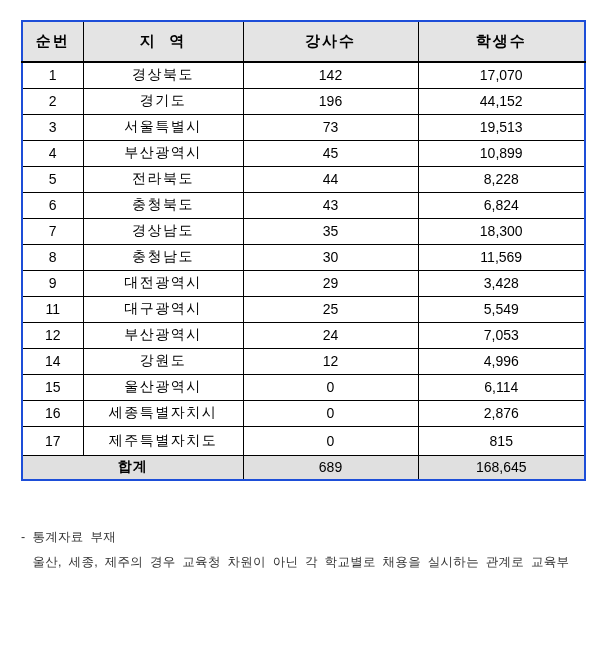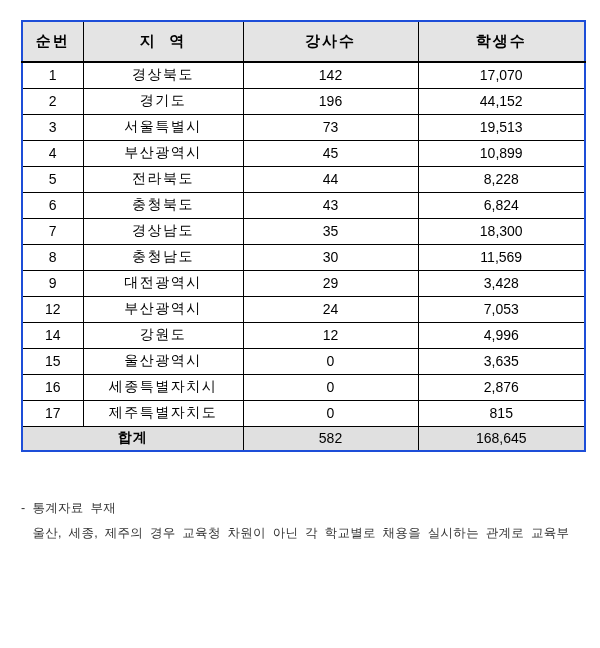--- a/index.html
+++ b/index.html
@@ -130,54 +130,60 @@
           <td data-name="cell-instructors">30</td>
           <td data-name="cell-students">11,569</td>
         </tr>
         <tr data-name="table-row">
           <td data-name="cell-no">9</td>
           <td data-name="cell-region">대전광역시</td>
           <td data-name="cell-instructors">29</td>
           <td data-name="cell-students">3,428</td>
         </tr>
         <tr data-name="table-row">
+          <td data-name="cell-no">11</td>
+          <td data-name="cell-region">대구광역시</td>
+          <td data-name="cell-instructors">25</td>
+          <td data-name="cell-students">5,549</td>
+        </tr>
+        <tr data-name="table-row">
           <td data-name="cell-no">12</td>
           <td data-name="cell-region">부산광역시</td>
           <td data-name="cell-instructors">24</td>
           <td data-name="cell-students">7,053</td>
         </tr>
         <tr data-name="table-row">
           <td data-name="cell-no">14</td>
           <td data-name="cell-region">강원도</td>
           <td data-name="cell-instructors">12</td>
           <td data-name="cell-students">4,996</td>
         </tr>
         <tr data-name="table-row">
           <td data-name="cell-no">15</td>
           <td data-name="cell-region">울산광역시</td>
           <td data-name="cell-instructors">0</td>
-          <td data-name="cell-students">3,635</td>
+          <td data-name="cell-students">6,114</td>
         </tr>
         <tr data-name="table-row">
           <td data-name="cell-no">16</td>
           <td data-name="cell-region">세종특별자치시</td>
           <td data-name="cell-instructors">0</td>
           <td data-name="cell-students">2,876</td>
         </tr>
         <tr data-name="table-row">
           <td data-name="cell-no">17</td>
           <td data-name="cell-region">제주특별자치도</td>
           <td data-name="cell-instructors">0</td>
           <td data-name="cell-students">815</td>
         </tr>
       </tbody>
     <tfoot data-name="table-footer">
       <tr data-name="total-row">
         <td colspan="2" data-name="total-label">합계</td>
-        <td data-name="total-instructors">582</td>
+        <td data-name="total-instructors">689</td>
         <td data-name="total-students">168,645</td>
       </tr>
     </tfoot>
   </table>
 
   <div class="footnote" data-name="footnote">
     <span class="dash" data-name="footnote-dash">-</span>
     <div data-name="footnote-text">
       <div data-name="footnote-line-2">통계자료 부재</div>
       <div data-name="footnote-line-1">울산, 세종, 제주의 경우 교육청 차원이 아닌 각 학교별로 채용을 실시하는 관계로 교육부</div>

